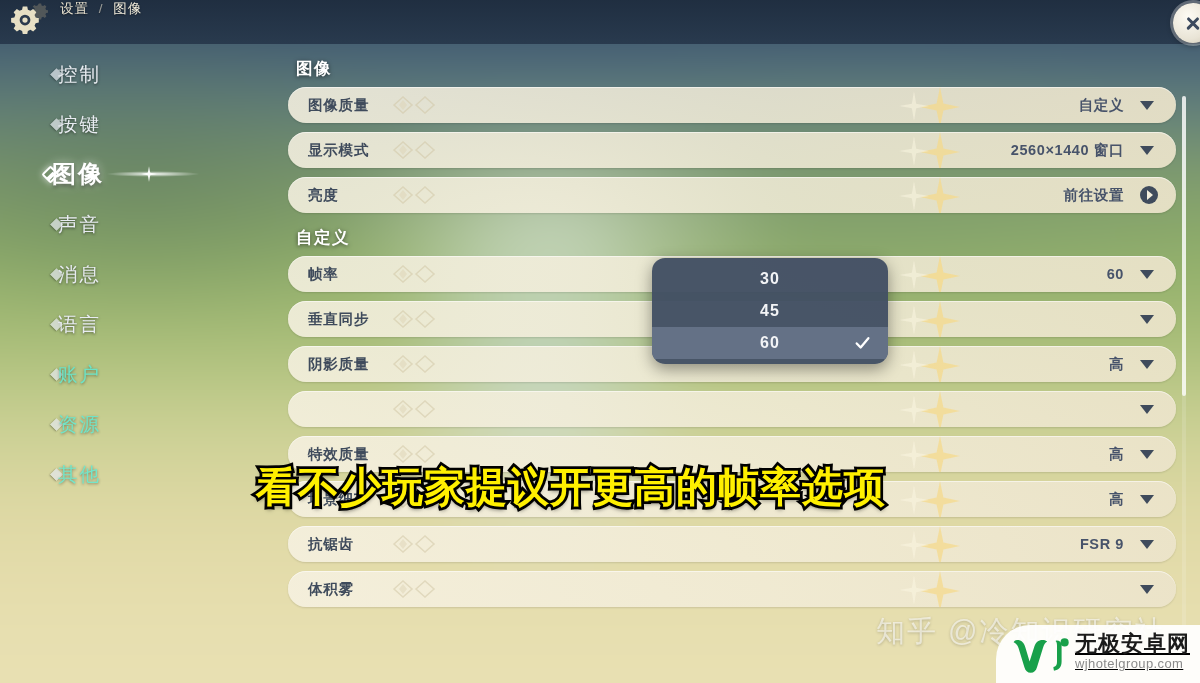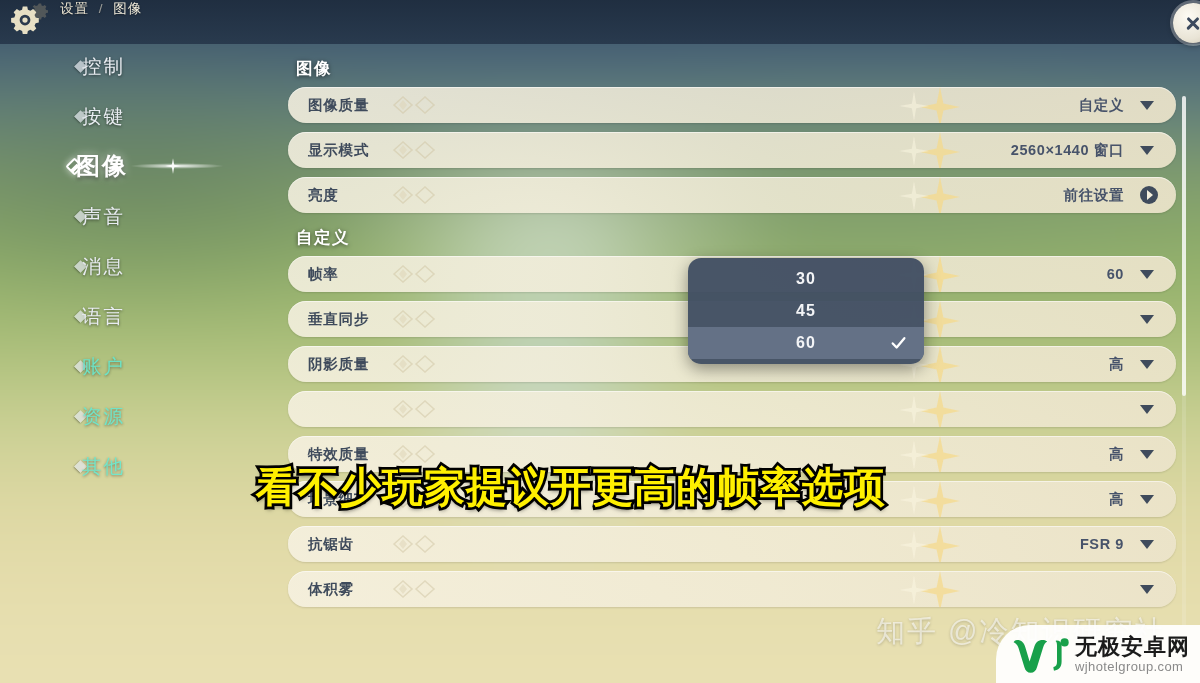--- a/index.html
+++ b/index.html
@@ -58,23 +58,22 @@
   #close-btn .x { position:relative; width:18px; height:18px; }
   #close-btn .x:before, #close-btn .x:after {
     content:""; position:absolute; left:1px; top:7.5px;
     width:16px; height:3.4px; border-radius:2px; background:#3c4a5e;
   }
   #close-btn .x:before { transform:rotate(45deg); }
   #close-btn .x:after  { transform:rotate(-45deg); }
 
   
   #sidebar {
-    position:absolute; left:0; top:50px; width:270px; height:440px;
+    position:absolute; left:0; top:58px; width:270px; height:440px;
     z-index:20;
-    padding-left:24px;
   }
   .nav-item {
     display:flex; align-items:center; height:32px; margin-bottom:18px;
     padding-left:58px; position:relative;
   }
   .nav-item .bullet {
     position:absolute; left:52px; top:50%; width:9px; height:9px;
     margin-top:-4.5px; transform:rotate(45deg);
     background:rgba(226,230,236,0.72);
     box-shadow:0 1px 2px rgba(0,0,0,.35);
@@ -166,21 +165,21 @@
     border-left:6.5px solid #f3eedd;
   }
 
   
   #dropdown {
     position:absolute; left:652px; top:258px; width:236px;
     z-index:40;
     border-radius:13px;
     background:rgba(66,79,99,0.97);
     box-shadow:0 5px 16px rgba(0,0,0,.40);
-    overflow:hidden; padding:5px 0;margin-left:36px;
+    overflow:hidden; padding:5px 0;
   }
   #dropdown .dd-item {
     position:relative; height:32px;
     display:flex; align-items:center; justify-content:center;
     font-size:16px; color:#f3f4f6; font-weight:600; letter-spacing:1px;
   }
   #dropdown .dd-item.active { background:rgba(101,114,135,0.98); }
   #dropdown .dd-item .tick {
     position:absolute; right:17px; top:50%; margin-top:-8px;
     width:17px; height:16px;
@@ -210,24 +209,25 @@
 
   
   #wm-zhihu {
     position:absolute; left:876px; top:612px; z-index:45;
     font-size:29px; color:rgba(255,255,255,0.58); letter-spacing:2px;
     text-shadow:0 1px 3px rgba(0,0,0,.22); font-weight:400;
     white-space:nowrap;
   }
   #wm-wj {
     position:absolute; right:0px; bottom:0px; z-index:46;
-    display:flex; align-items:center; gap:5px;
+    display:flex; gap:5px;
     padding:7px 10px 7px 16px;
     background:rgba(255,255,255,0.93);
     border-top-left-radius:34px;
+    text-decoration:underline;
   }
   #wm-wj .wtxt { display:flex; flex-direction:column; line-height:1.05; }
   #wm-wj .wtxt .t1 { font-size:22px; font-weight:700; color:#1b1b1b; letter-spacing:1px; }
   #wm-wj .wtxt .t2 { font-size:13px; color:#8a8a8a; letter-spacing:.4px; margin-top:2px; }
 </style>
 </head>
 <body>
 
 <div id="bg">
   <div class="layer"></div>

